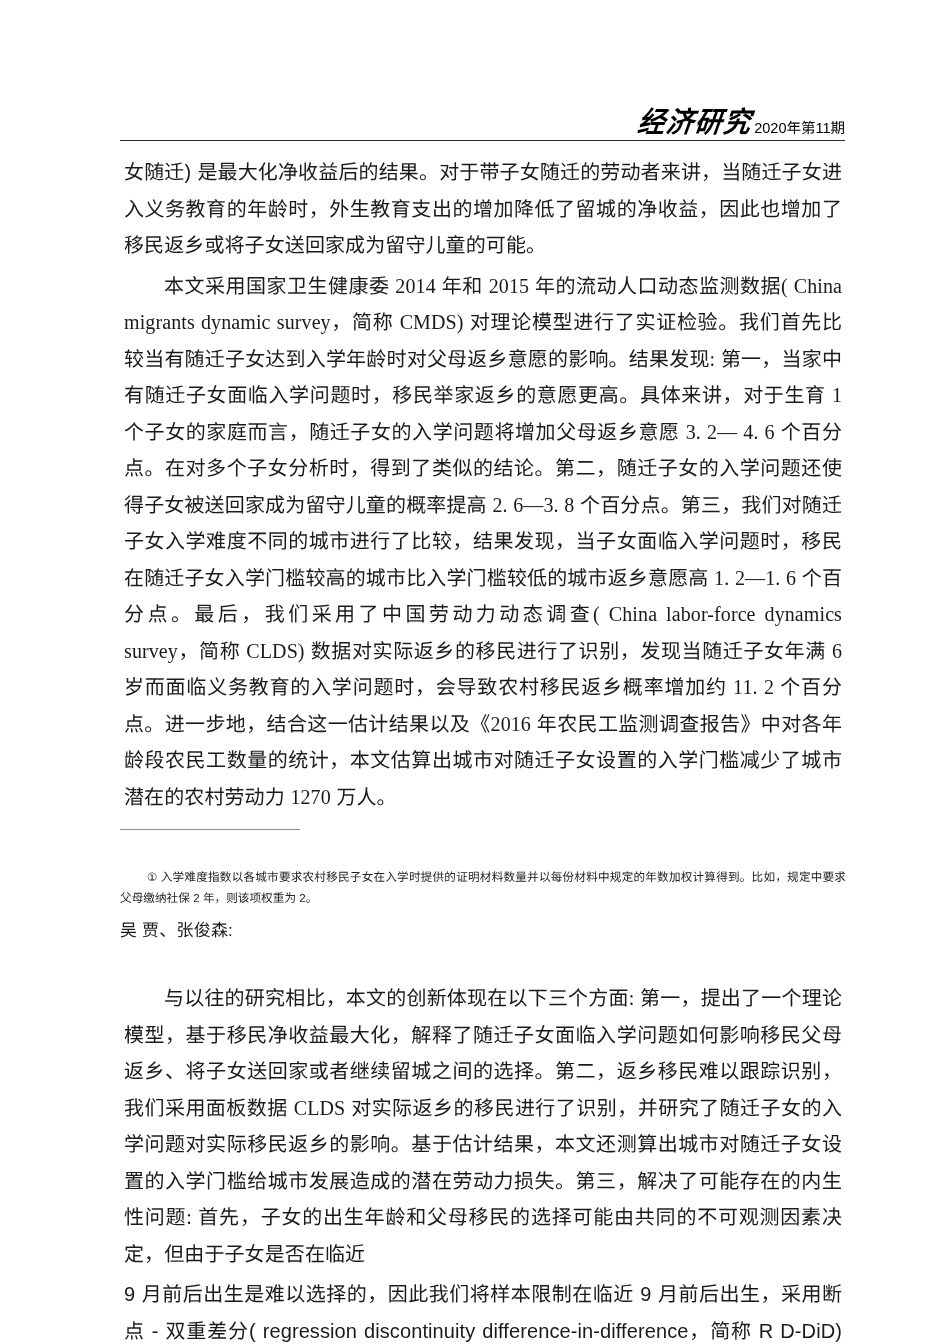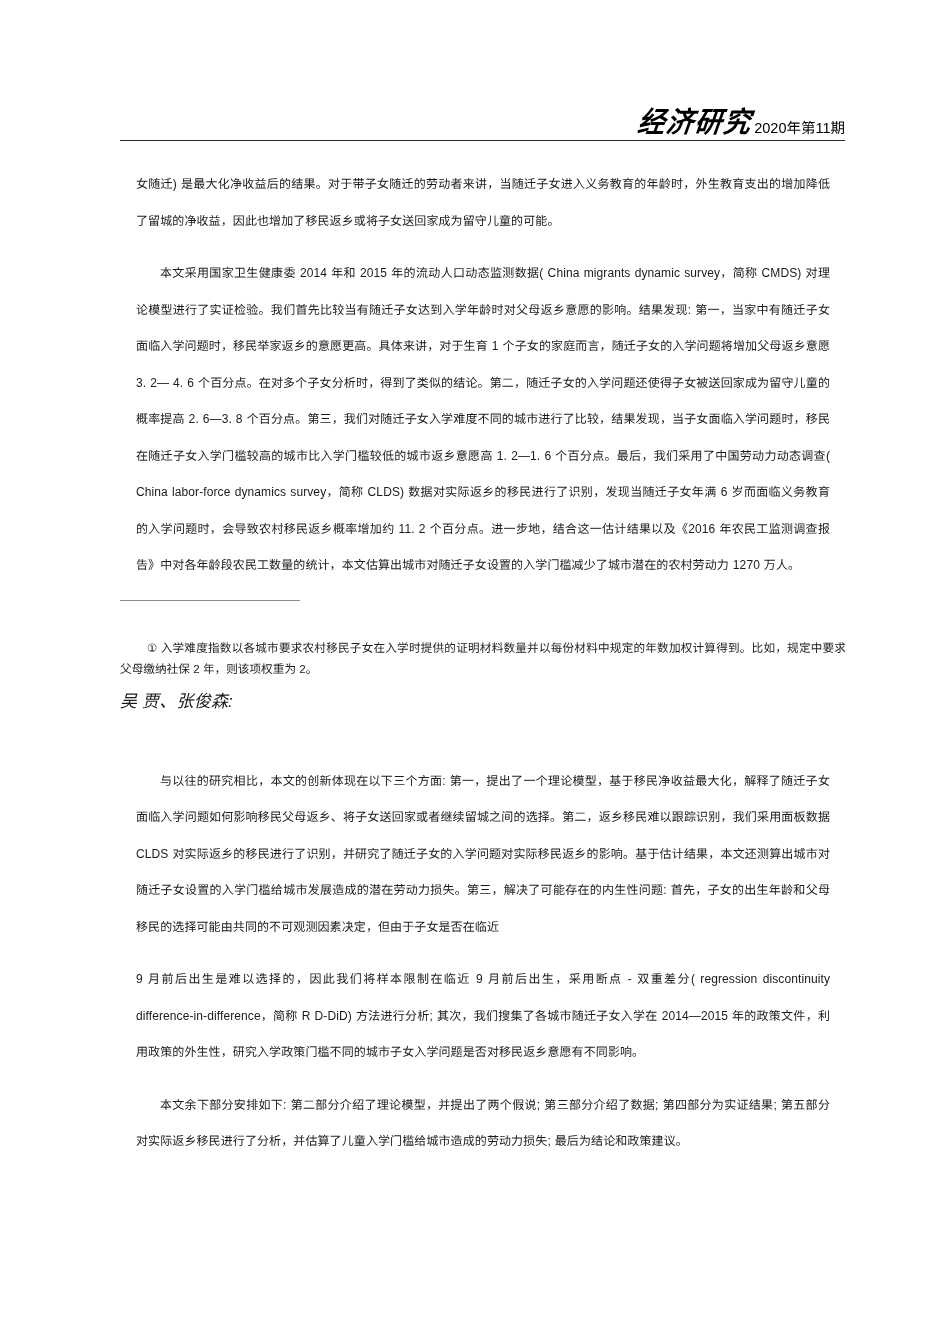--- a/index.html
+++ b/index.html
@@ -72,29 +72,29 @@
   }
 
   
   .col {
     position: absolute;
     left: 120px;
     width: 726px;
     top: 150px;
   }
   p.body {
-    margin: 16px;
-    font-size: 12px;
+    margin: 4px;
+    font-size: 20px;
     line-height: 36.5px;
     text-align: justify;
     text-justify: inter-ideograph;
     letter-spacing: 0.1px;
     word-spacing: 0.5px;
   }
-  p.body.indent { text-indent: 2em; }
+  p.body.indent { text-indent: 2em; font-family: Liberation Serif, serif; }
   p.noindent { text-indent: 0; }
 
   
   .fn-rule {
     width: 180px;
     height: 0;
     border-top: 1.4px solid #8c8c8c;
     margin: 14px 0 0 0;
   }
   .fn-space { height: 36px; }
@@ -107,21 +107,20 @@
     color: #222;
     letter-spacing: 0.05px;
   }
   .footnote.indent { text-indent: 2.3em; }
 
   .authorline {
     margin: 8px 0 0 0;
     font-size: 17px;
     line-height: 30px;
     letter-spacing: 0.2px;
-    font-style: italic;
   }
 
   .section-space { height: 30px; }
 </style>
 </head>
 <body>
 
 <div class="page">
 
   <div class="runhead">

